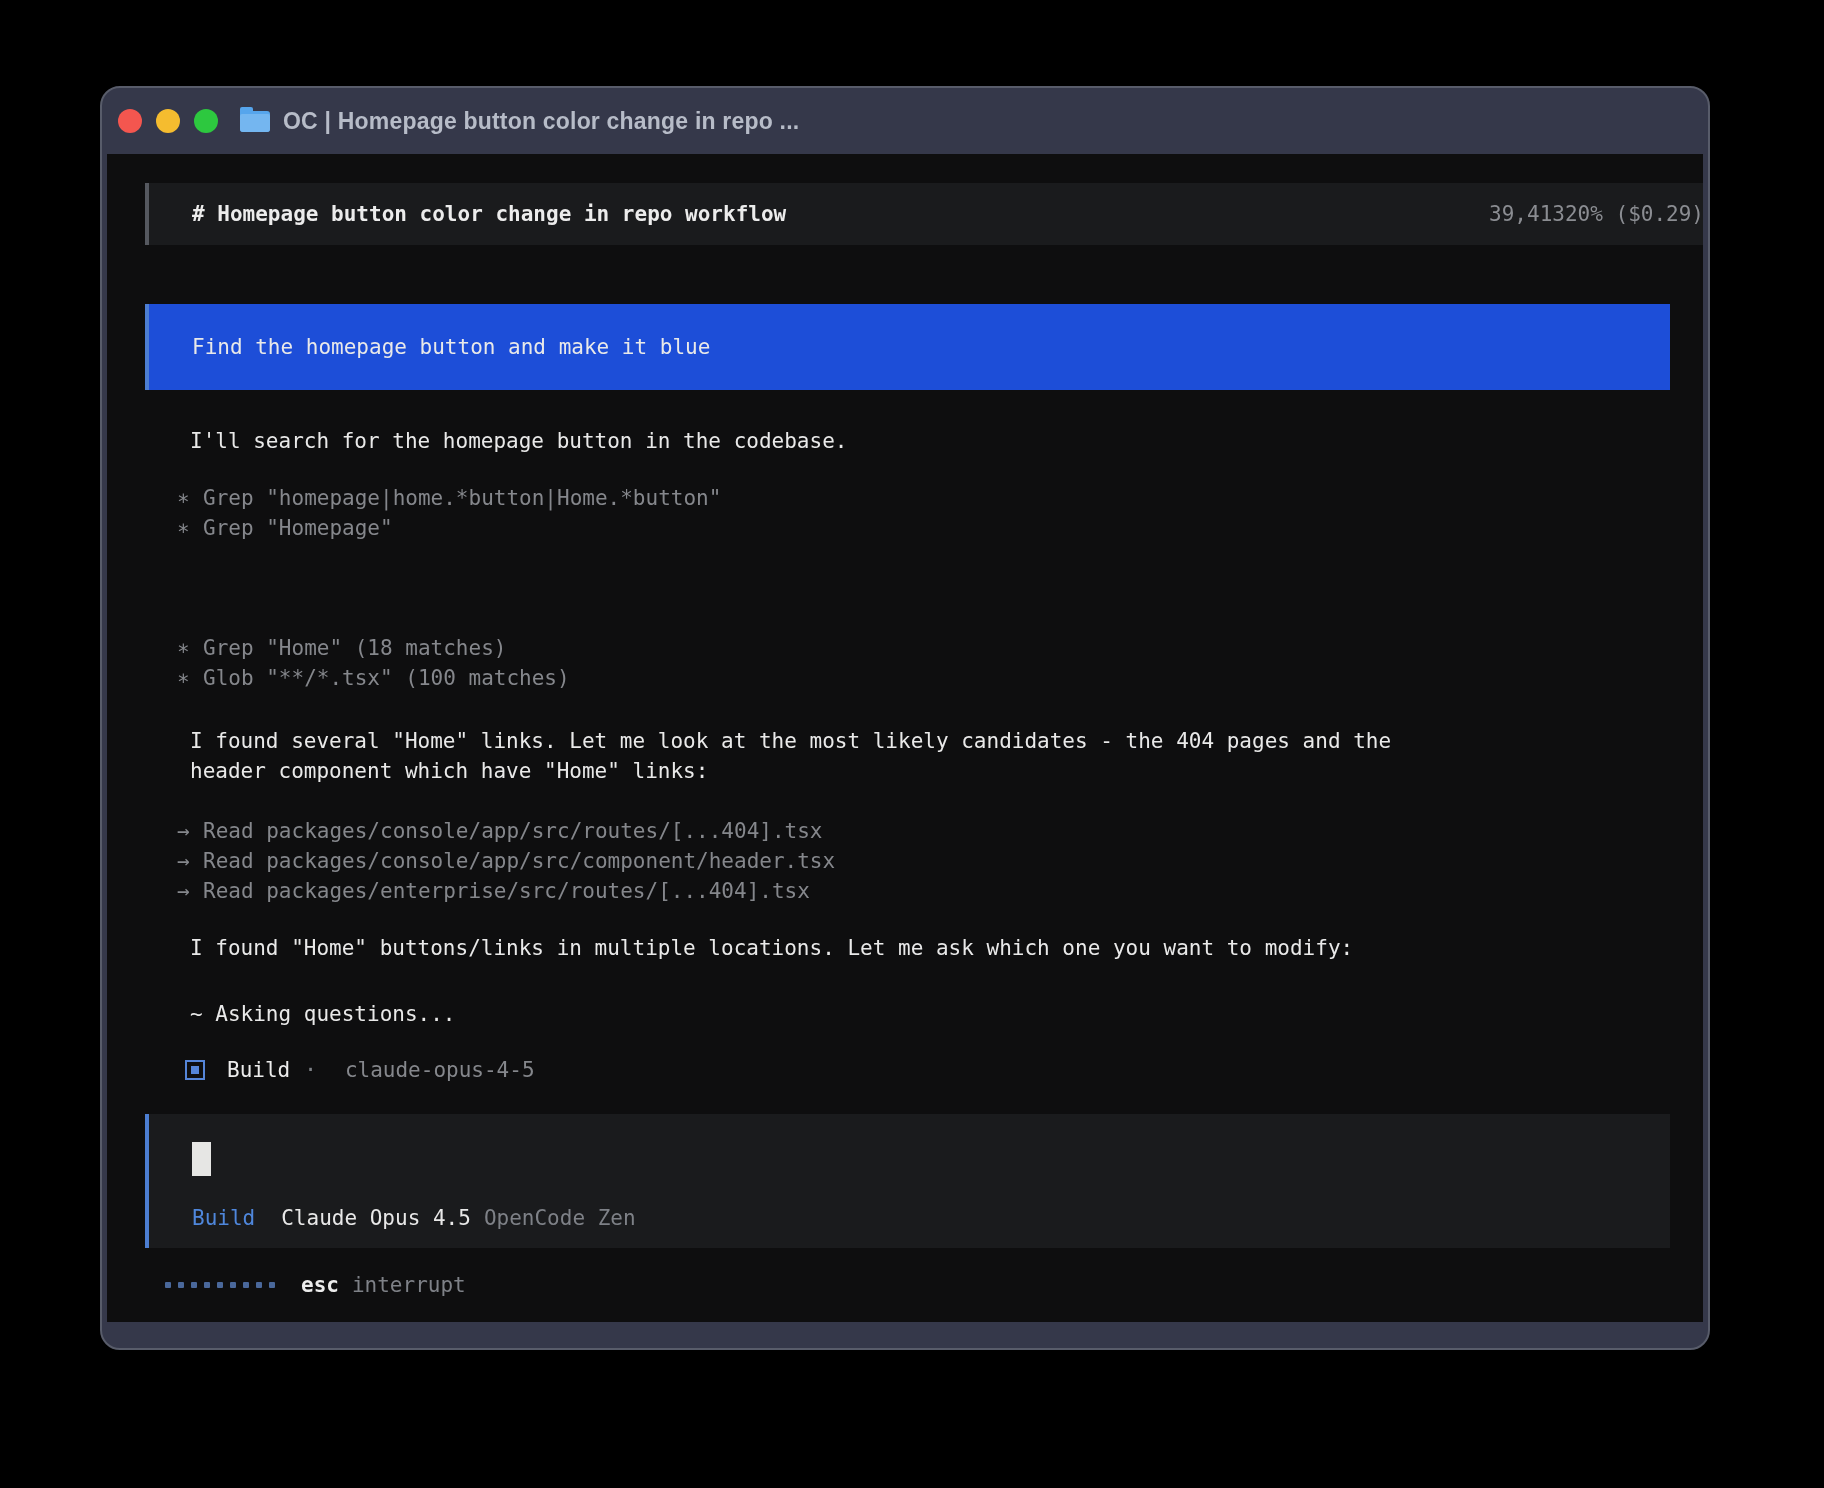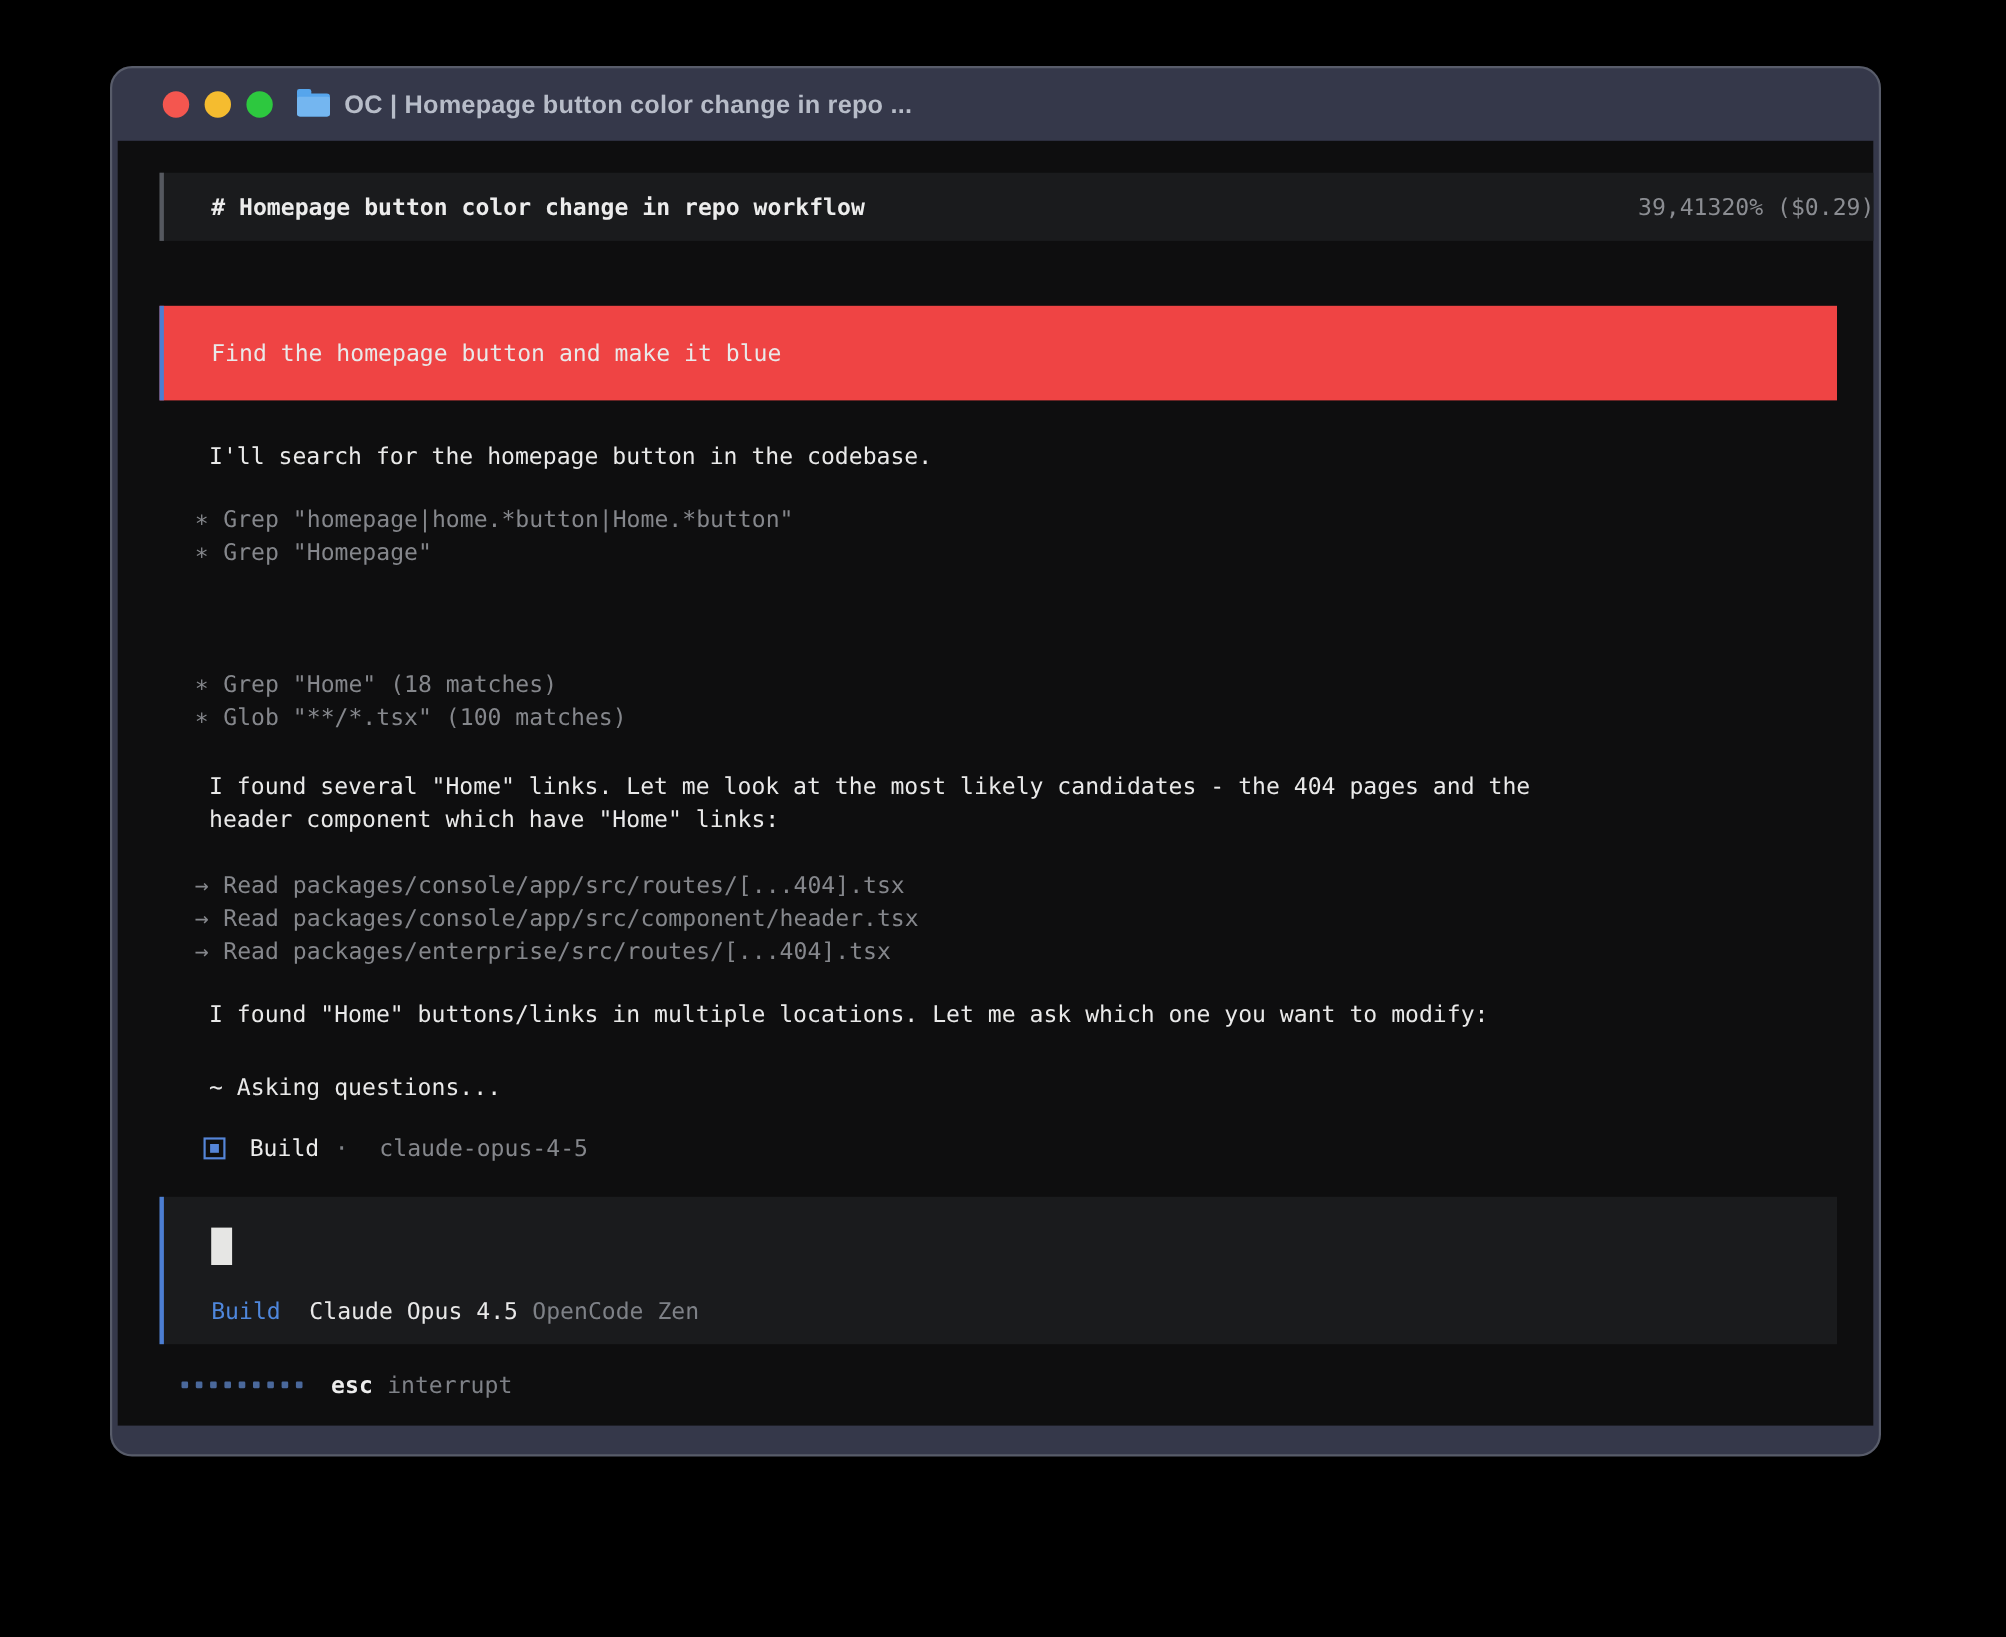--- a/index.html
+++ b/index.html
@@ -1,22 +1,22 @@
 <!DOCTYPE html>
 <html><head>
 <meta charset="utf-8">
 <style>
   * { margin:0; padding:0; box-sizing:border-box; }
   html,body { width:1824px; height:1488px; background:#000; overflow:hidden; }
   body { position:relative; font-family:"DejaVu Sans Mono","Liberation Mono",monospace; }
 
   
   .window {
-    position:absolute; left:100px; top:60px; width:1610px; height:1264px;
-    background:#35384a; border:2px solid #585c6a; border-radius:20px;padding-left:30px;
+    position:absolute; left:100px; top:86px; width:1610px; height:1264px;
+    background:#35384a; border:2px solid #585c6a; border-radius:20px;
   }
   .titlebar {
     height:66px; display:flex; align-items:center; padding-left:16px;
   }
   .lights { display:flex; gap:14px; }
   .light { width:24px; height:24px; border-radius:50%; border:none; padding:0; cursor:default; }
   .light.red    { background:#f4564f; }
   .light.yellow { background:#f5bc2f; }
   .light.green  { background:#2dc83f; }
   .folder { position:relative; width:30px; height:21px; margin-left:22px;
@@ -42,21 +42,21 @@
     background:#1a1b1d; border-left:4px solid #55585f;
     display:flex; align-items:center; justify-content:space-between;
     padding:0 14px 0 43px;
   }
   .header-title { color:#ececec; font-weight:bold; }
   .header-stats { display:flex; color:#8b8d92; }
 
   
   .user-block {
     position:absolute; left:38px; top:150px; width:1525px;
-    background:#ef4444; border-left:4px solid #4c7ed2;
+    background:#1d4ed8; border-left:4px solid #4c7ed2;
     padding:29px 43px; color:#e9e9e9; line-height:28px;
   }
 
   
   .para  { position:absolute; left:83px; color:#e9e9e9; line-height:30px; }
   .tools { position:absolute; left:70px; color:#85878c; line-height:30px; }
   .tool-glyph { display:inline-block; width:26px; }
   .status-line { position:absolute; left:83px; color:#e9e9e9; line-height:30px; }
 
   .agent-row { position:absolute; left:78px; top:901px; display:flex; align-items:center; height:30px; }

